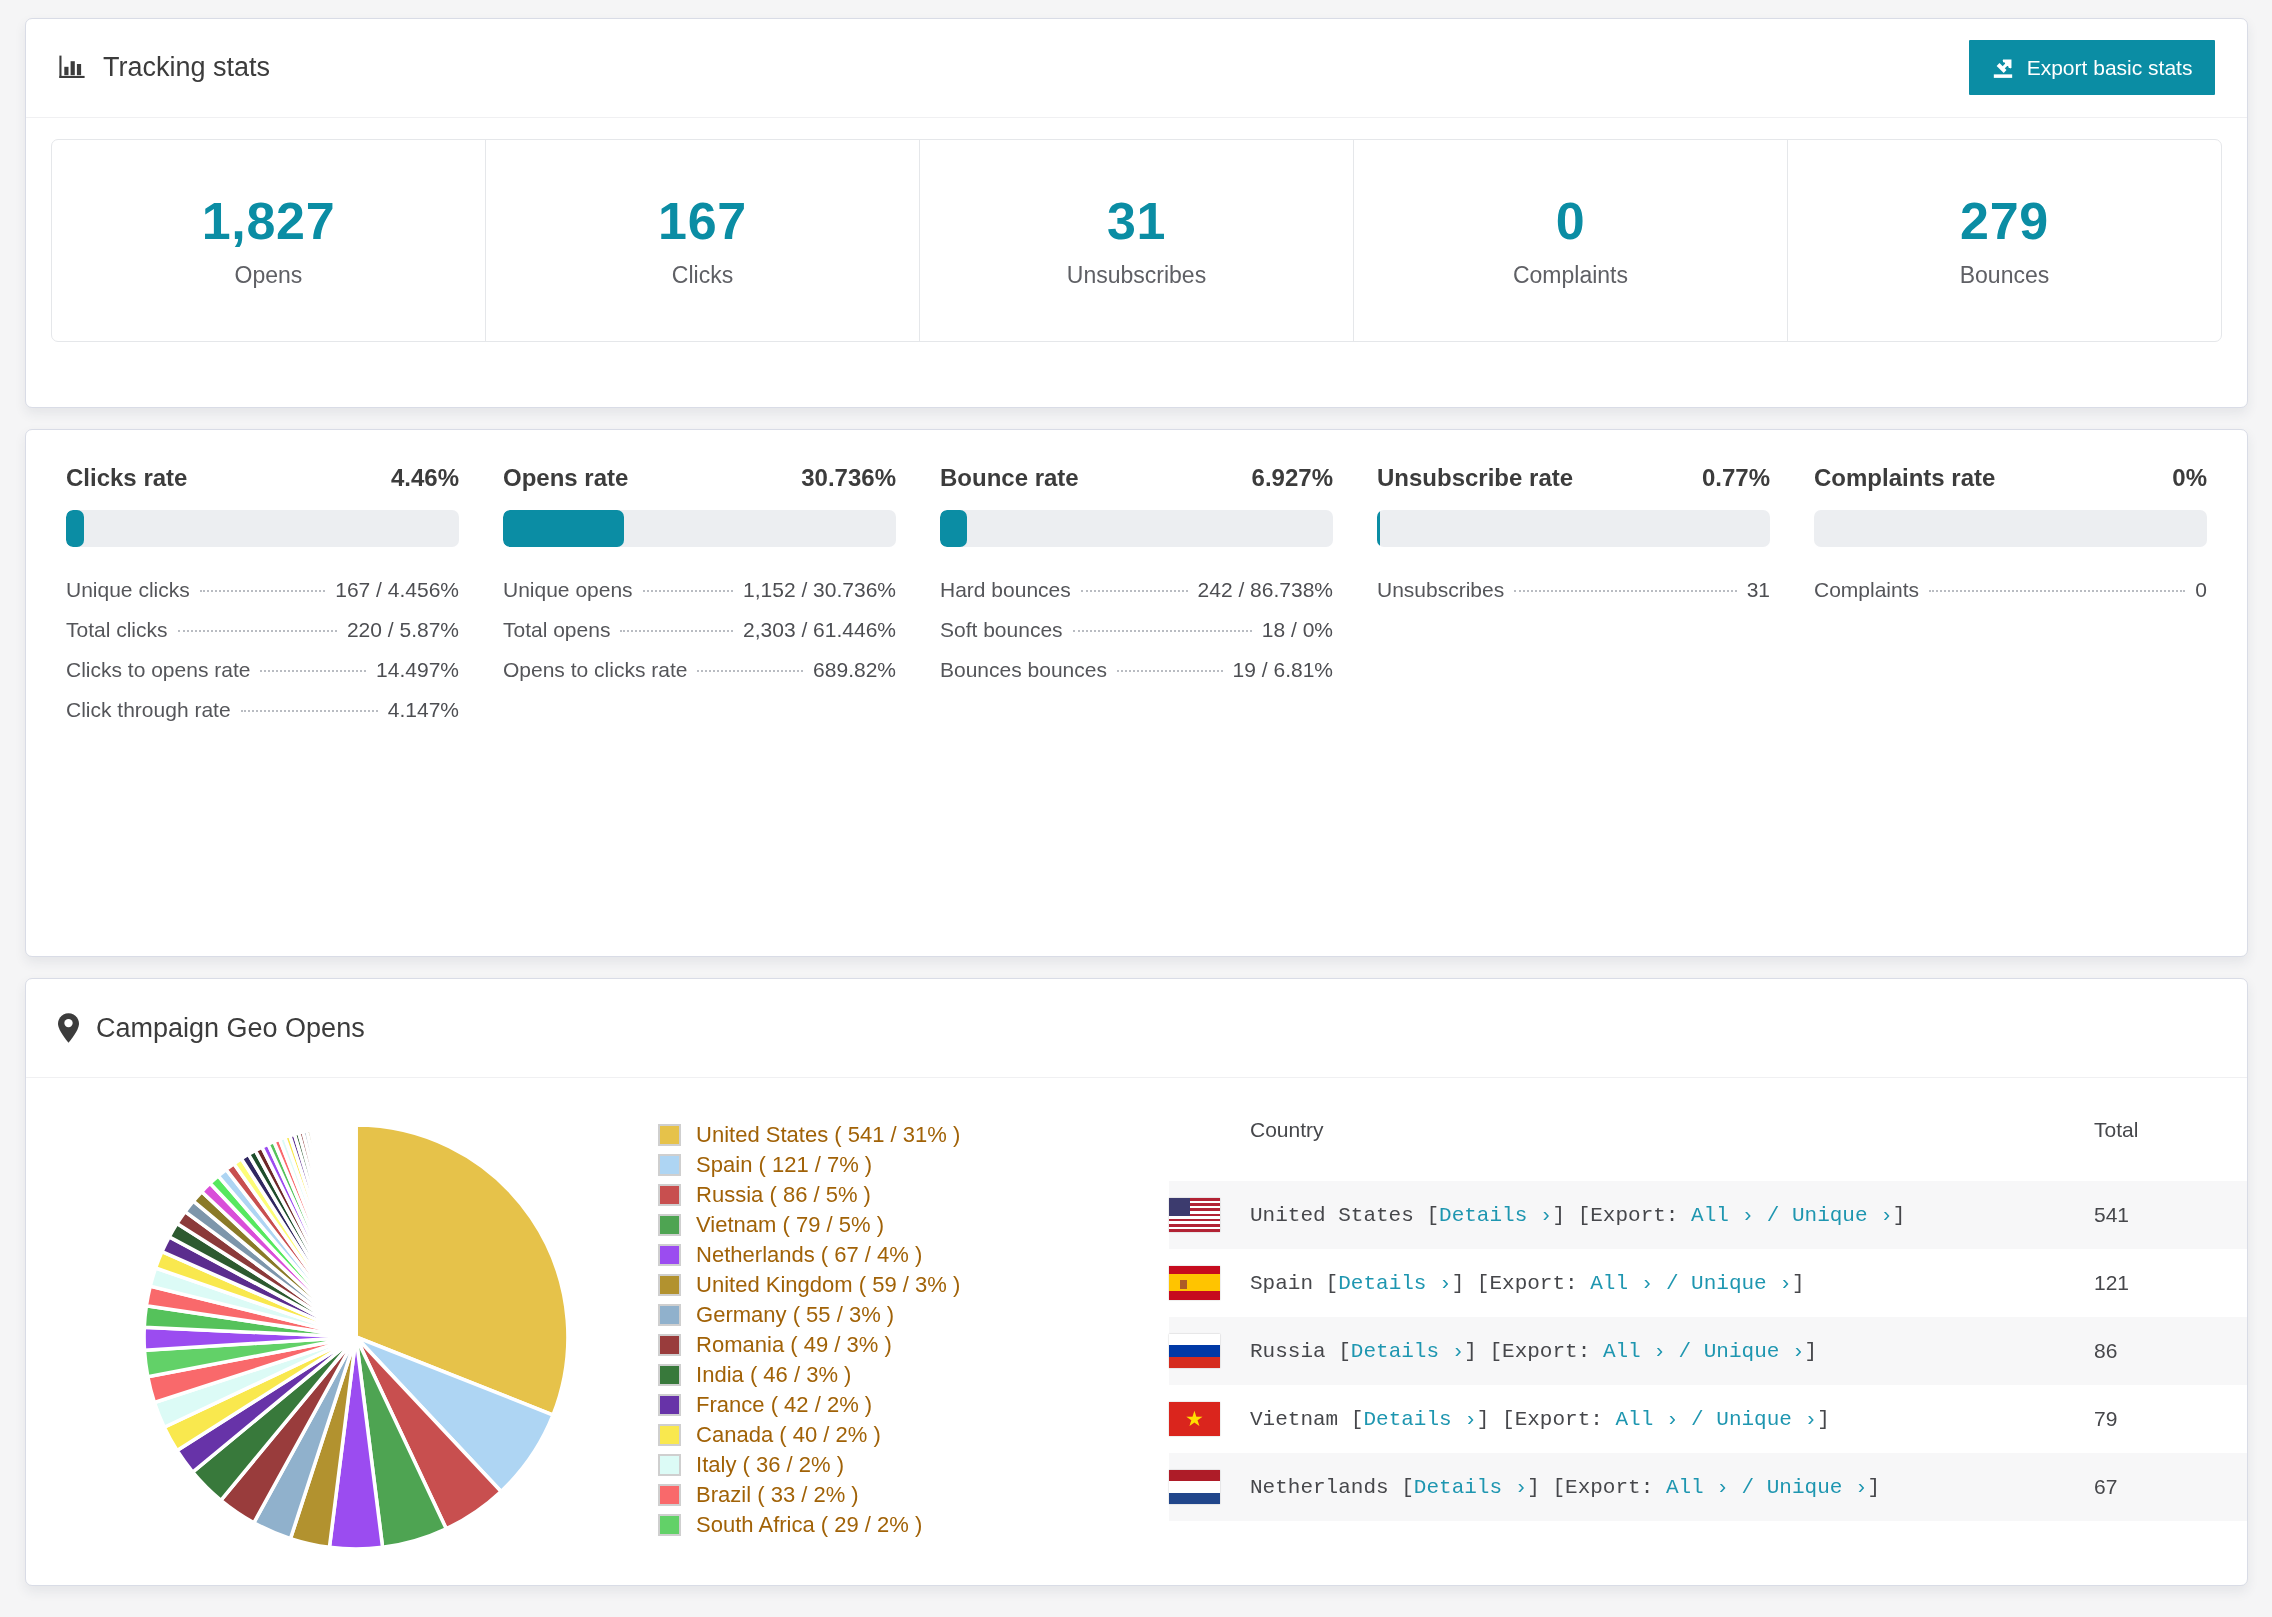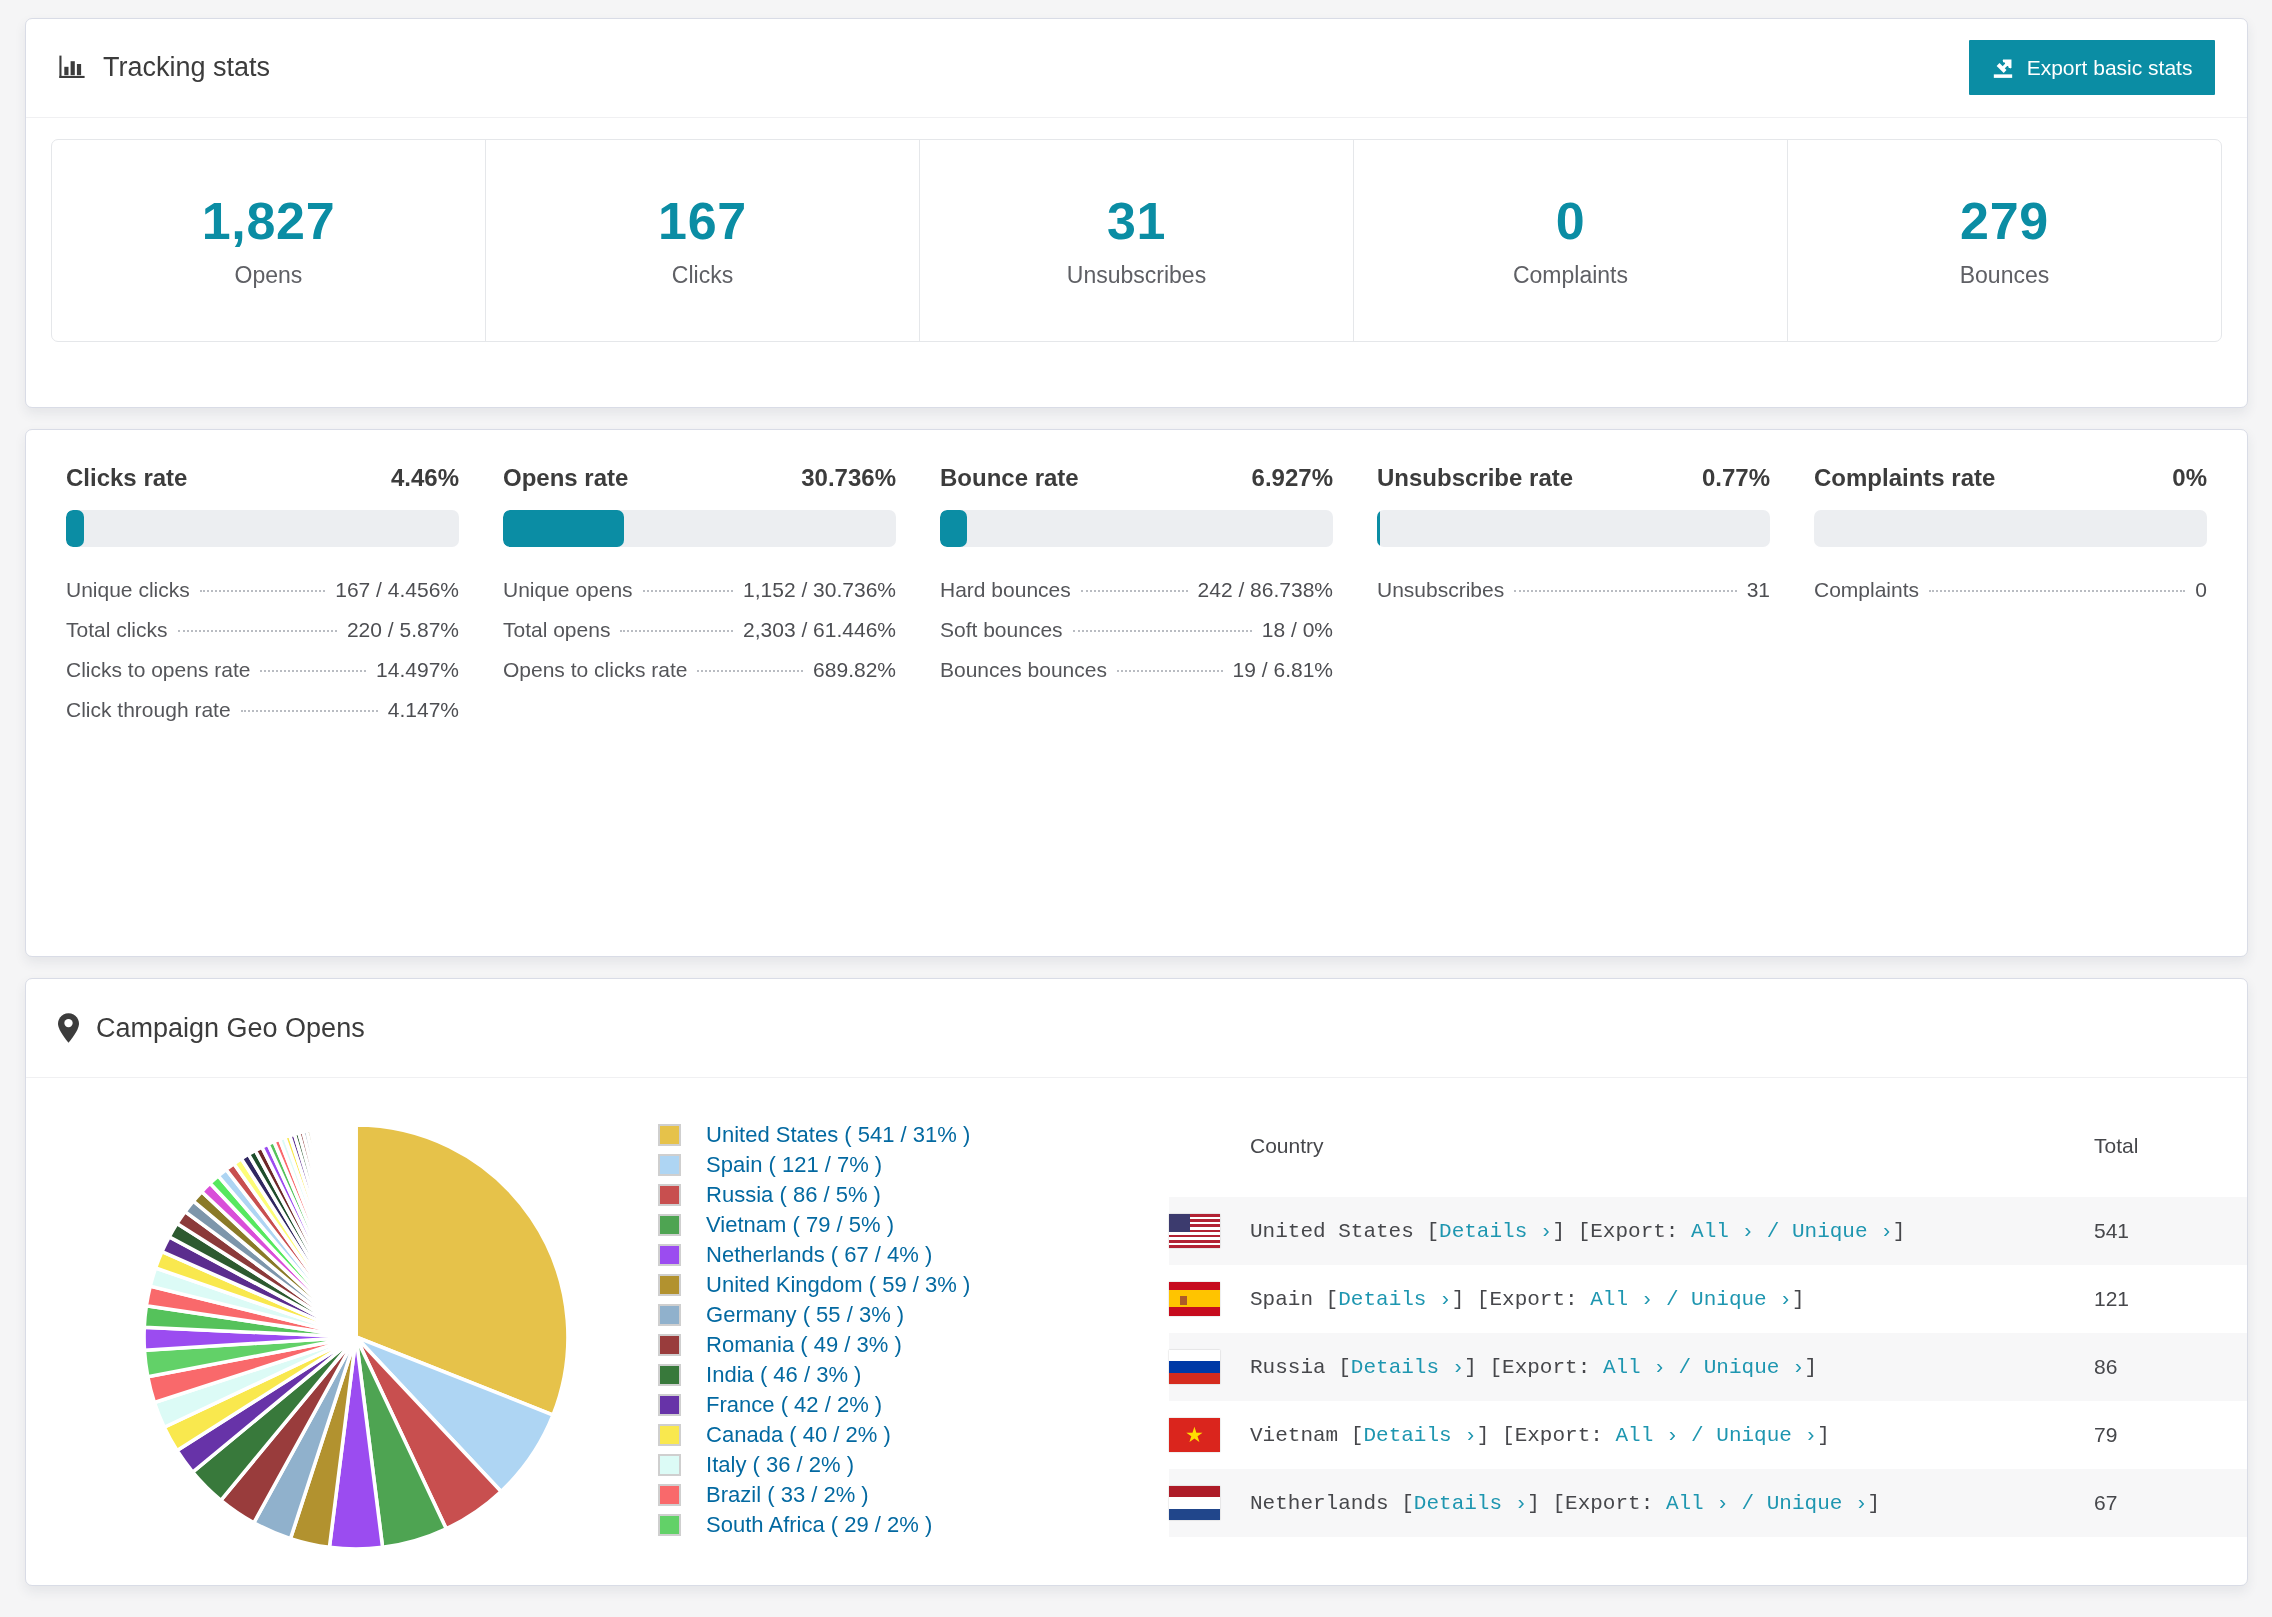--- a/index.html
+++ b/index.html
@@ -81,23 +81,23 @@
 
   
   #geo-content { position:absolute; top:100px; left:0; right:0; bottom:0; overflow:hidden; }
   #pie-wrap { position:absolute; left:111px; top:39px; width:438px; height:438px; }
 
   #legend { position:absolute; left:632px; top:41px; }
   .legend-item { display:flex; align-items:center; height:30px; cursor:pointer; }
   .legend-swatch {
     width:22.6px; height:22.6px; border:2.1px solid #cfcfcf; margin-right:15.5px; flex:none;
   }
-  .legend-label { font-size:22px; color:#0369a1; white-space:nowrap;margin-left:10px; }
-
-  #geo-table { position:absolute; left:1143px; top:0; width:1080px;margin-top:16px; }
+  .legend-label { font-size:22px; color:#a16207; white-space:nowrap; }
+
+  #geo-table { position:absolute; left:1143px; top:0; width:1080px; }
   .gt-header { height:102px; display:flex; align-items:center; font-size:21px; color:#46474b; }
   .gt-col-country { padding-left:81px; flex:1; }
   .gt-col-total { width:155px; }
   .gt-row { height:68px; display:flex; align-items:center; font-size:21px; color:#46474b; }
   .gt-row.odd { background:#f7f7f8; }
   .gt-flag { width:51px; height:34px; position:relative; overflow:hidden; flex:none; margin-right:30px; box-shadow:0 0 1.4px rgba(0,0,0,.25); }
   .gt-country { flex:1; white-space:nowrap;font-family:Liberation Mono, monospace; }
   .gt-total { width:155px; }
   .gt-link { color:#1e96b0; text-decoration:none; cursor:pointer; }
 

